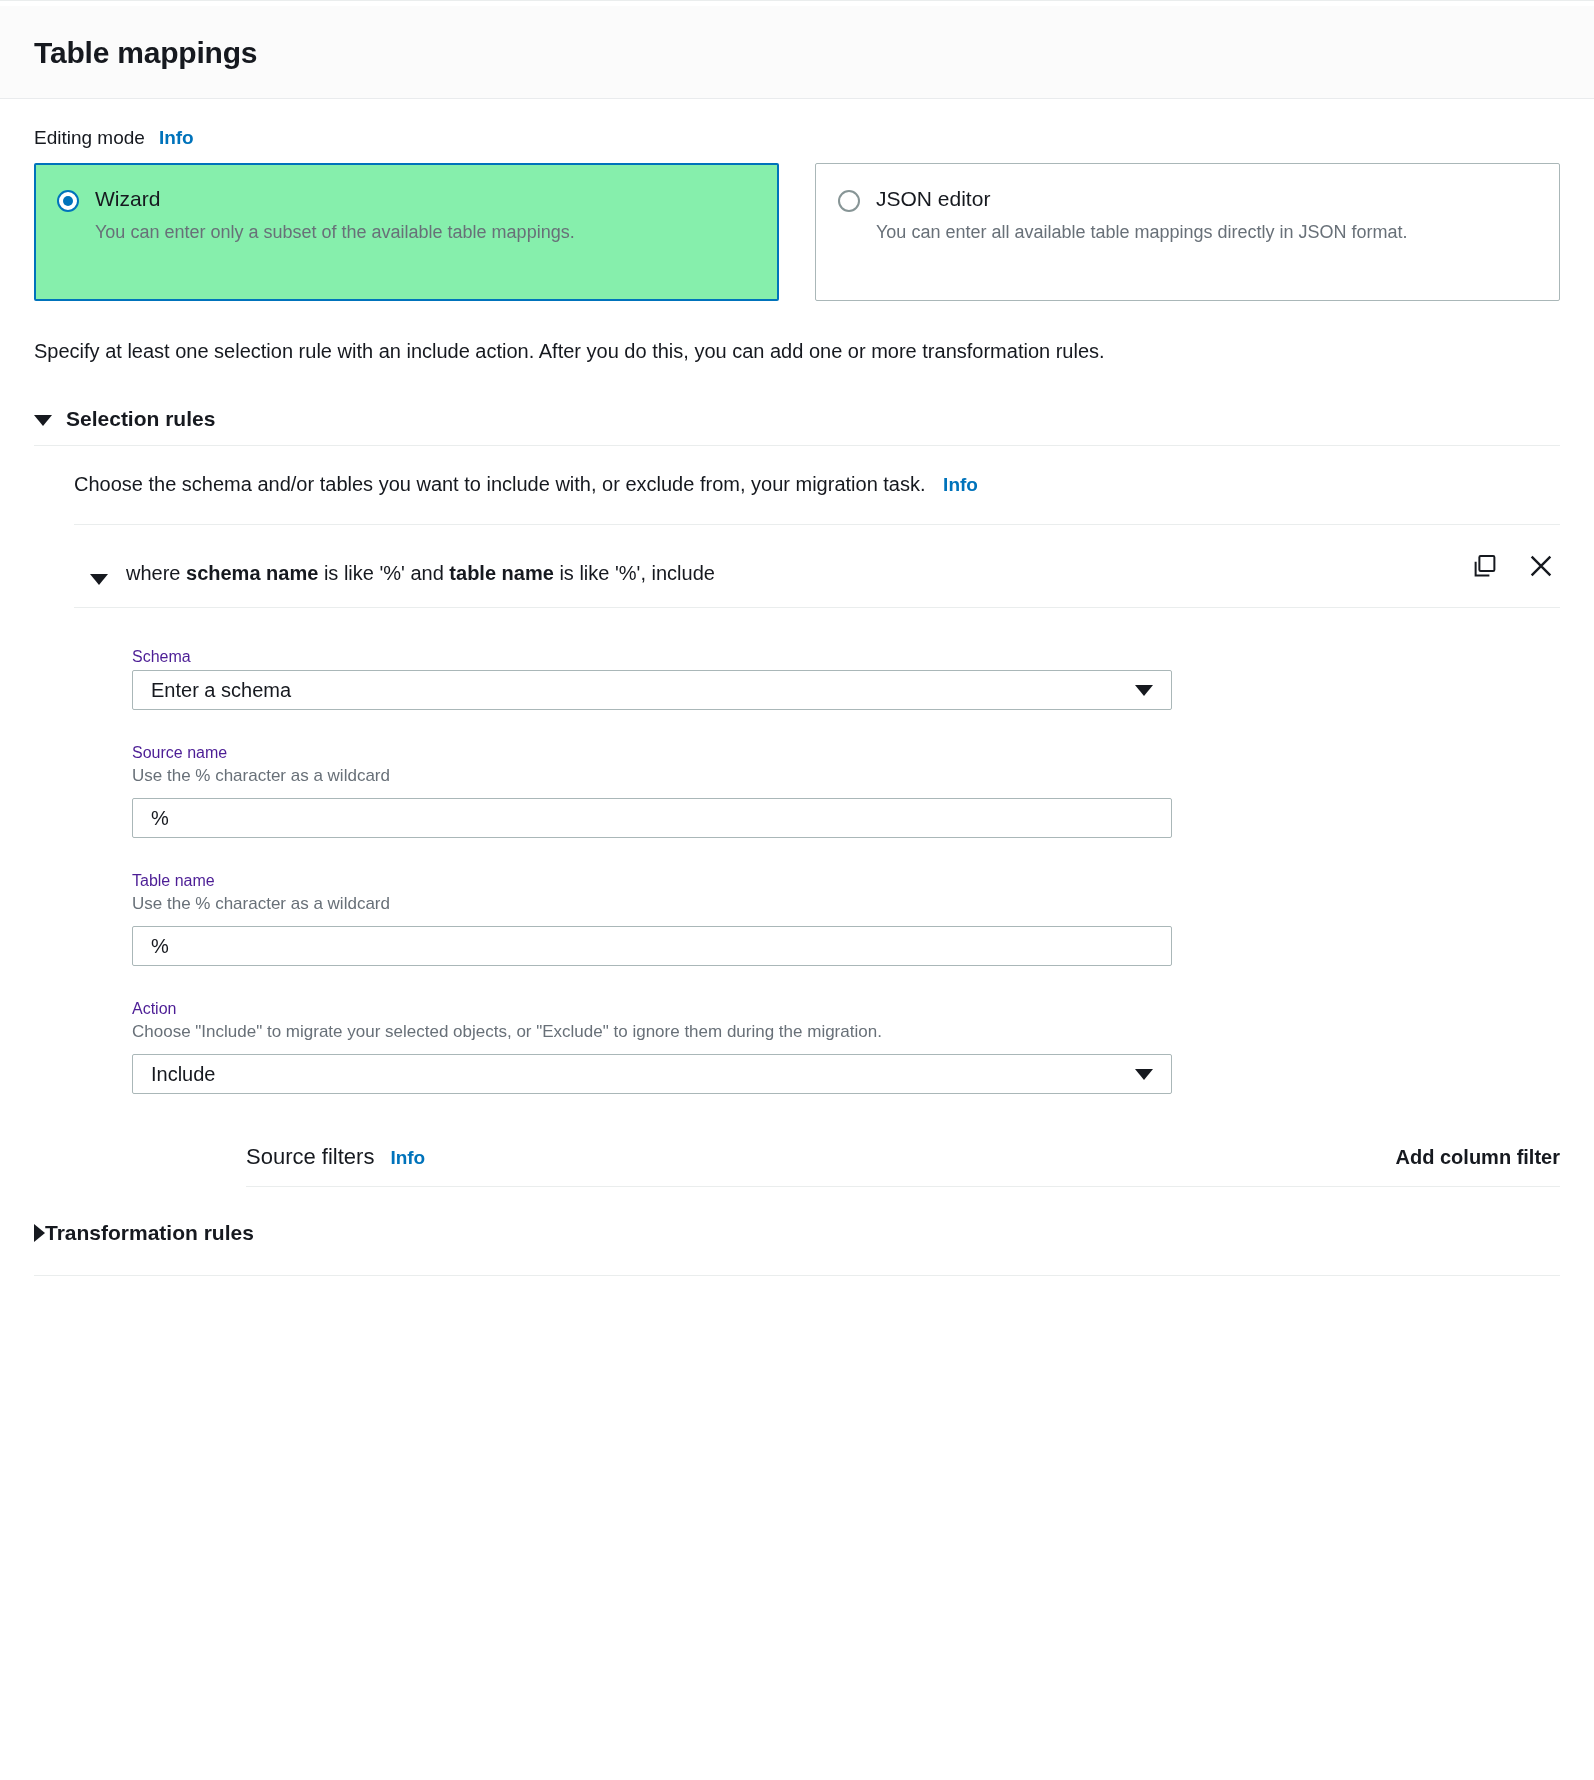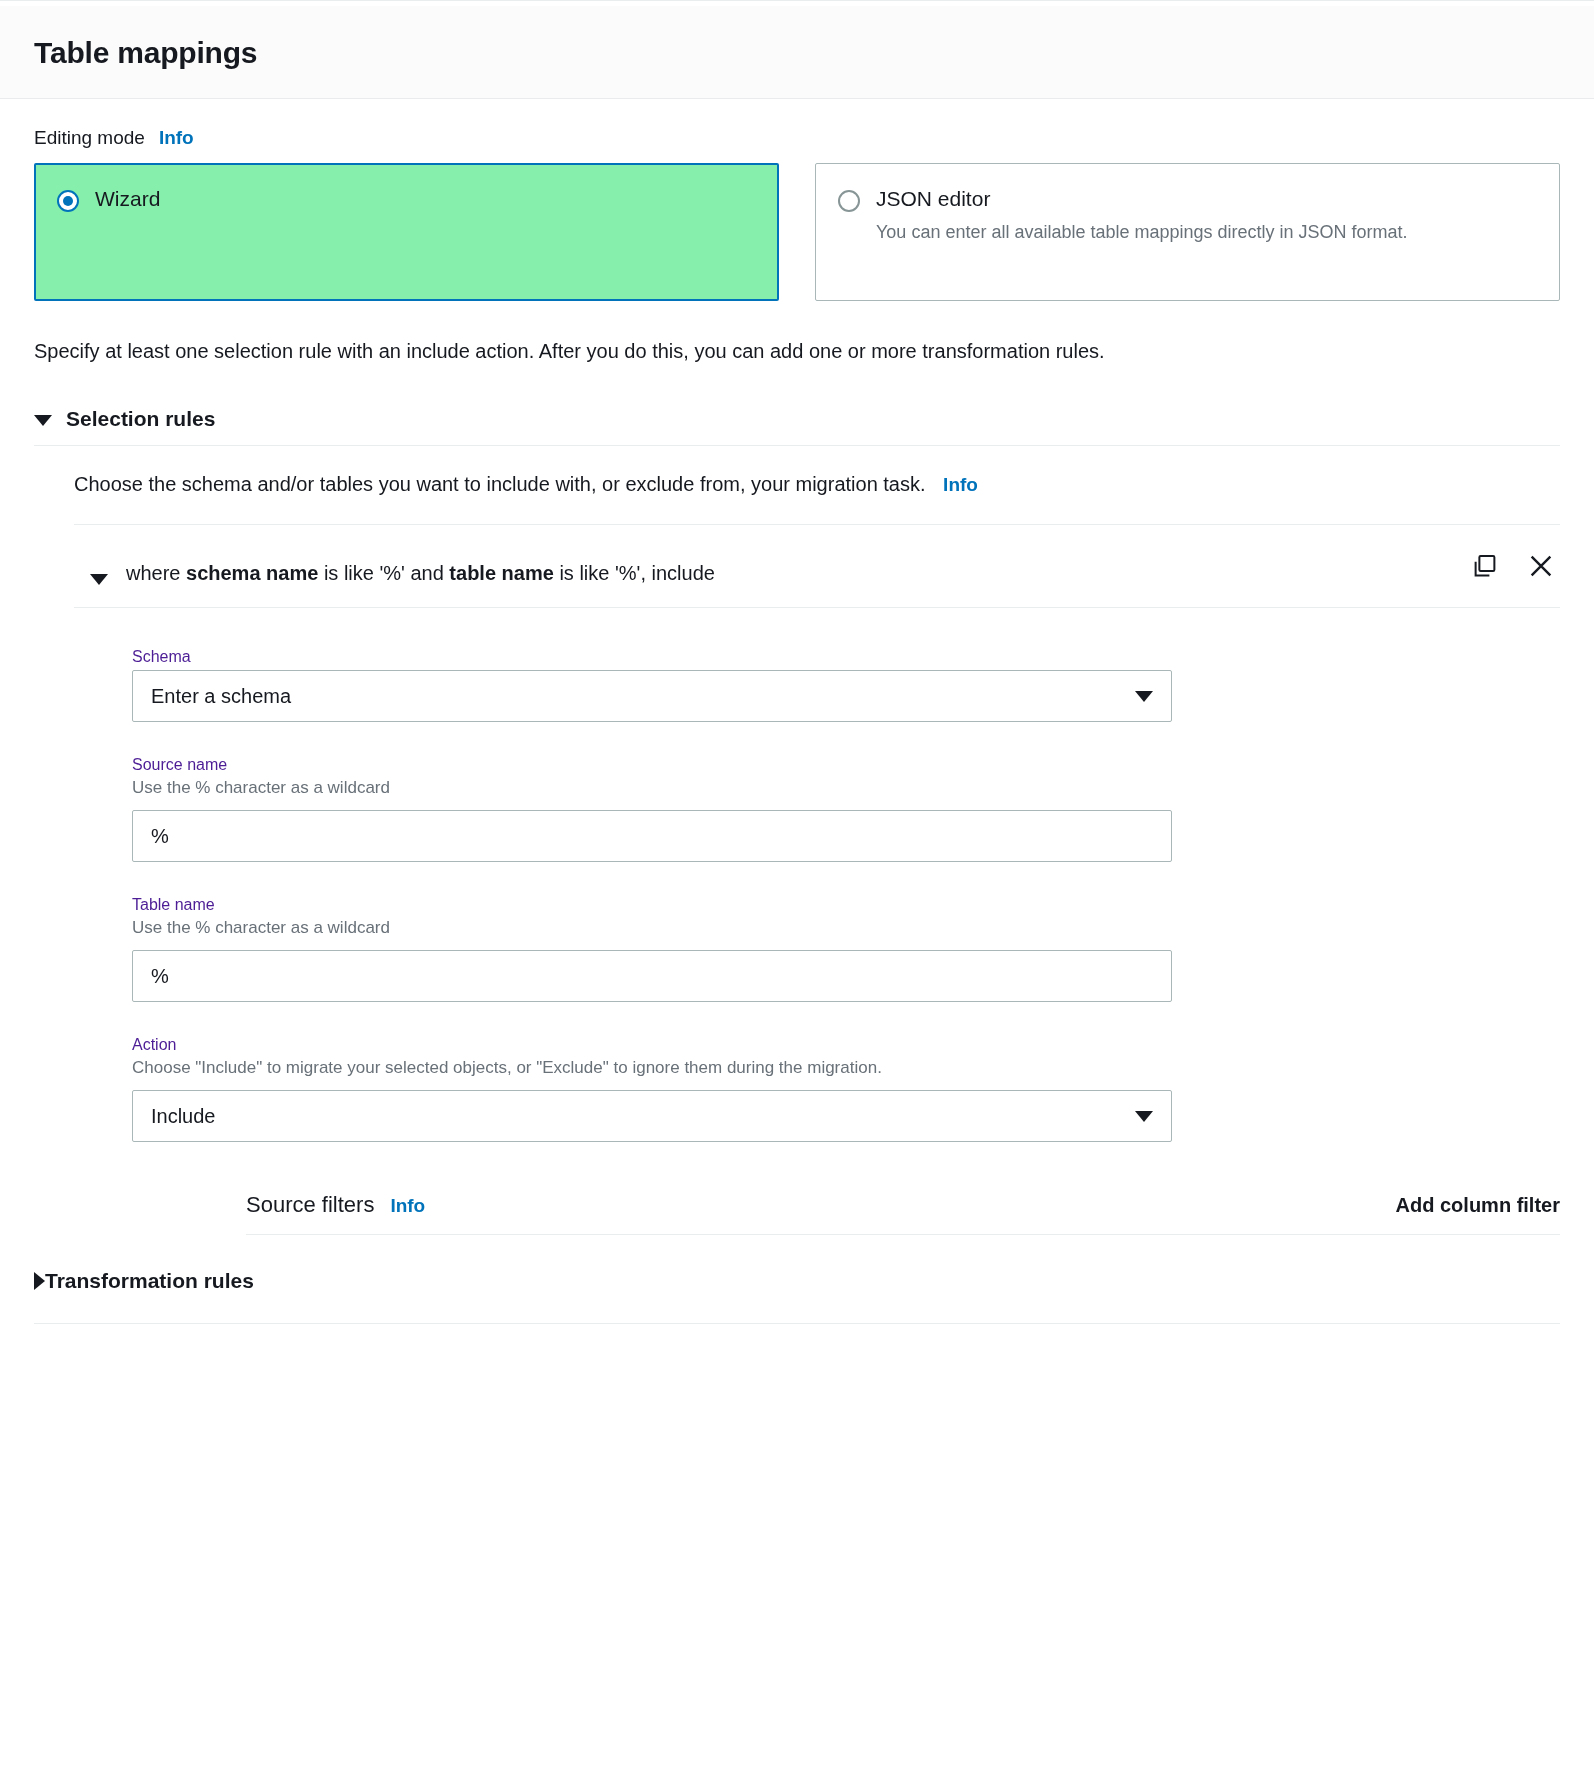--- a/index.html
+++ b/index.html
@@ -216,21 +216,21 @@
     color: #4c1d95;
     margin-bottom: 4px;
   }
   .form-hint {
     font-size: 17px;
     color: #687078;
     margin-bottom: 12px;
   }
   .control {
     width: 1040px;
-    height: 52px;
+    height: 40px;
     border: 1px solid #aab7b8;
     border-radius: 2px;
     background: #ffffff;
     display: flex;
     align-items: center;
     padding: 0 18px;
     font-size: 20px;
     color: #16191f;
   }
   .select {
@@ -299,20 +299,21 @@
     <div class="field-label-row">
       <span class="field-label">Editing mode</span>
       <span class="info-link">Info</span>
     </div>
 
     <div class="tiles">
       <div class="tile selected">
         <span class="radio-outer"></span>
         <span class="tile-text">
           <span class="tile-title" style="display:block">Wizard</span>
+          <span class="tile-desc" style="display:block">You can enter only a subset of the available table mappings.</span>
         </span>
       </div>
       <div class="tile">
         <span class="radio-outer"></span>
         <span class="tile-text">
           <span class="tile-title" style="display:block">JSON editor</span>
           <span class="tile-desc" style="display:block">You can enter all available table mappings directly in JSON format.</span>
         </span>
       </div>
     </div>

